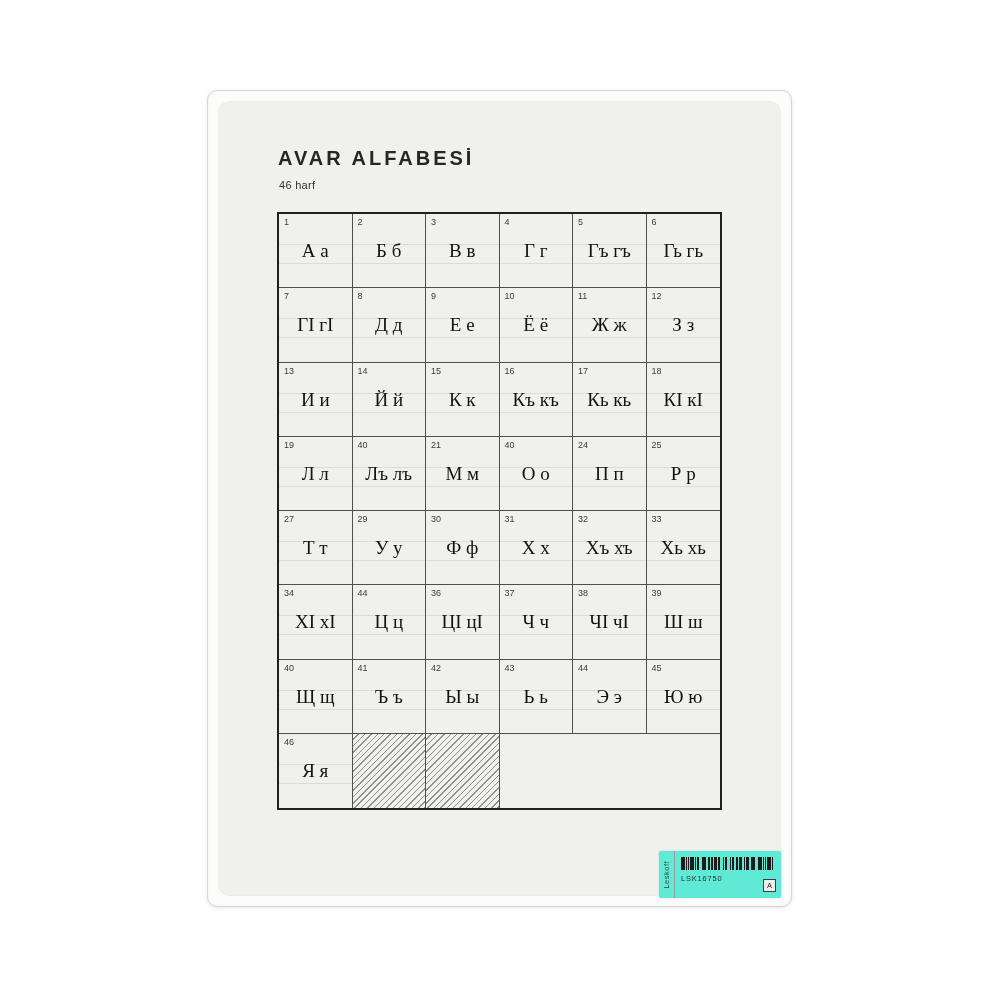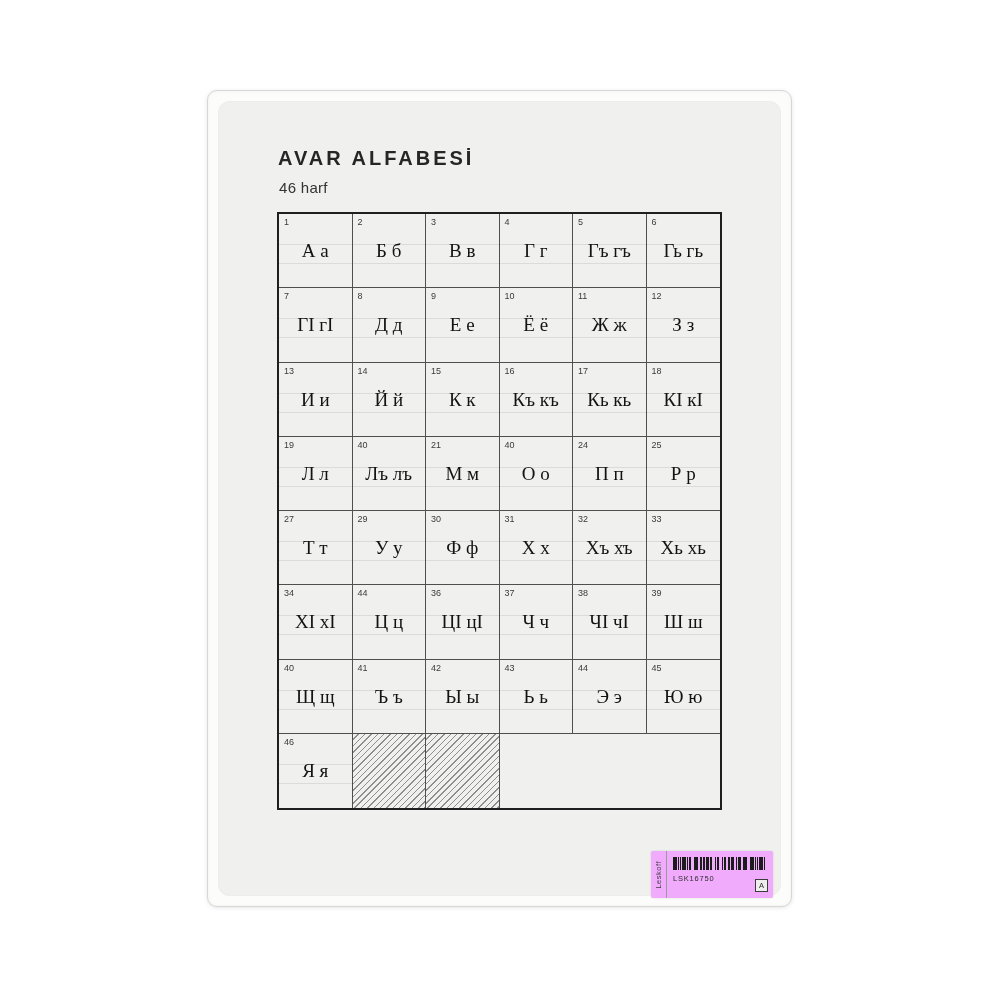--- a/index.html
+++ b/index.html
@@ -23,21 +23,21 @@
     border-radius:12px;
     box-shadow:inset 0 0 2px rgba(0,0,0,0.05);
   }
   .title{
     position:absolute;left:60px;top:46px;margin:0;
     font-size:20px;font-weight:bold;letter-spacing:3px;
     color:#262626;
   }
   .subtitle{
     position:absolute;left:61px;top:78px;
-    font-size:15px;color:#333333;letter-spacing:0.3px;text-align:right;
+    font-size:11px;color:#333333;letter-spacing:0.3px;text-align:right;
   }
   .grid{
     position:absolute;left:59px;top:111px;width:445px;height:598px;
     display:grid;
     grid-template-columns:repeat(6,1fr);
     grid-template-rows:repeat(8,1fr);
     border:2px solid #1f1f1f;
     box-sizing:border-box;
   }
   .cell{
@@ -62,23 +62,23 @@
     text-align:center;
     font-family:"Liberation Serif","DejaVu Serif",serif;
     font-size:19px;line-height:1;
     color:#131313;
     white-space:nowrap;
   }
   .cell.hatched{
     background:repeating-linear-gradient(135deg,rgba(0,0,0,0) 0 3.5px,#8e8e8e 3.5px 4.5px);
   }
   .product-label{
-    position:absolute;right:8px;bottom:-2px;
+    position:absolute;right:0px;bottom:-2px;
     width:122px;height:47px;
-    background:#f0abfc;
+    background:#5eead4;
     border-radius:2px;
     box-shadow:0 0 2px rgba(0,0,0,0.15);
     display:flex;
   }
   .brand{
     width:16px;height:100%;
     display:flex;align-items:center;justify-content:center;
     border-right:1px solid #9a9a9a;
     box-sizing:border-box;
   }

